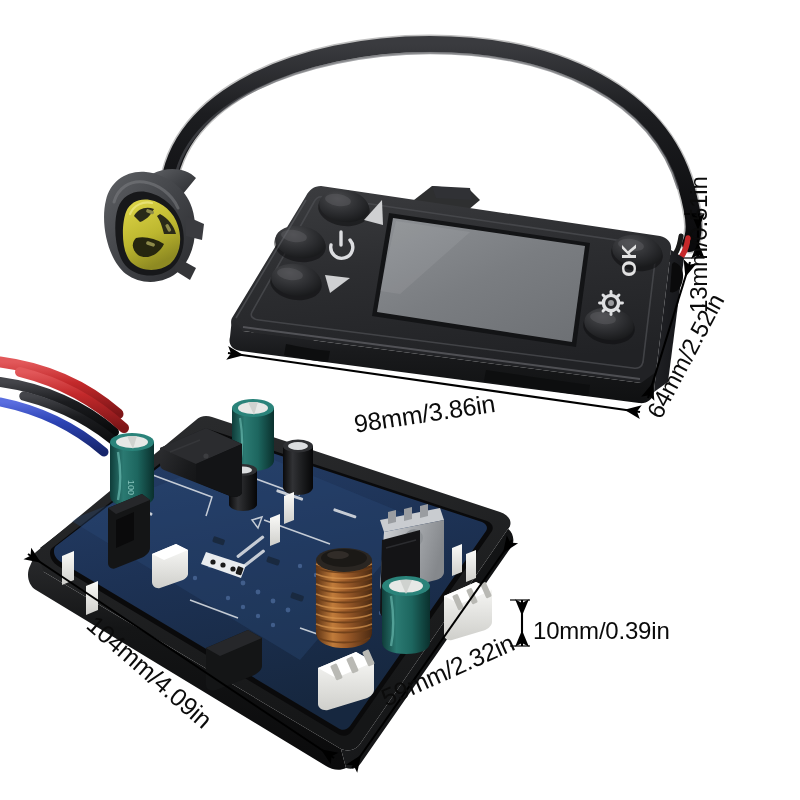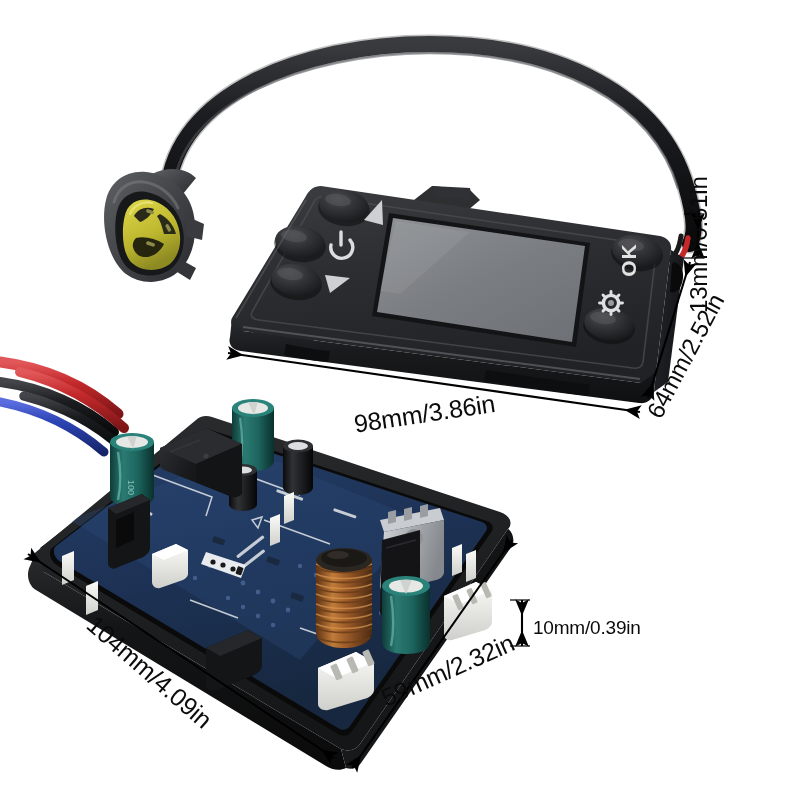--- a/index.html
+++ b/index.html
@@ -39,21 +39,21 @@
     color: #0b0b0b;
     white-space: nowrap;
     font-weight: 400;
     letter-spacing: -0.2px;
   }
   #dim-width-top      { left: 352px; top: 410px; font-size: 25px; transform: rotate(-8.5deg); transform-origin: left top; }
   #dim-depth-top      { left: 666px; top: 395px; font-size: 24px; transform: rotate(-62deg); transform-origin: left bottom; }
   #dim-height-top     { left: 713px; top: 285px; font-size: 24px; transform: rotate(-90deg); transform-origin: left bottom; }
   #dim-length-bottom  { left: 100px; top: 610px; font-size: 25px; transform: rotate(41deg); transform-origin: left top; }
   #dim-width-bottom   { left: 377px; top: 686px; font-size: 25px; transform: rotate(-24deg); transform-origin: left top; }
-  #dim-height-bottom  { left: 533px; top: 617px; font-size: 19px; }
+  #dim-height-bottom  { left: 533px; top: 617px; font-size: 24px; }
 
   
   .glyph {
     position: absolute;
     color: #d8d8d8;
     font-family: "Liberation Sans", sans-serif;
     pointer-events: none;
   }
   #glyph-ok {
     left: 612px; top: 248px;

